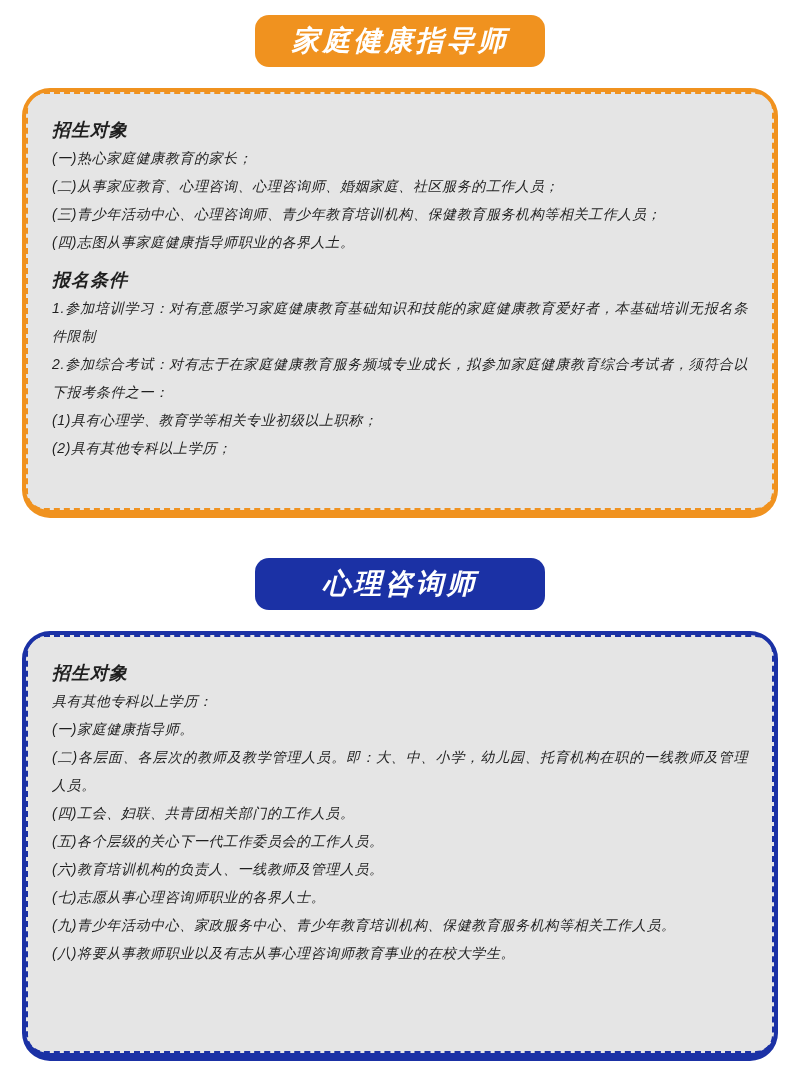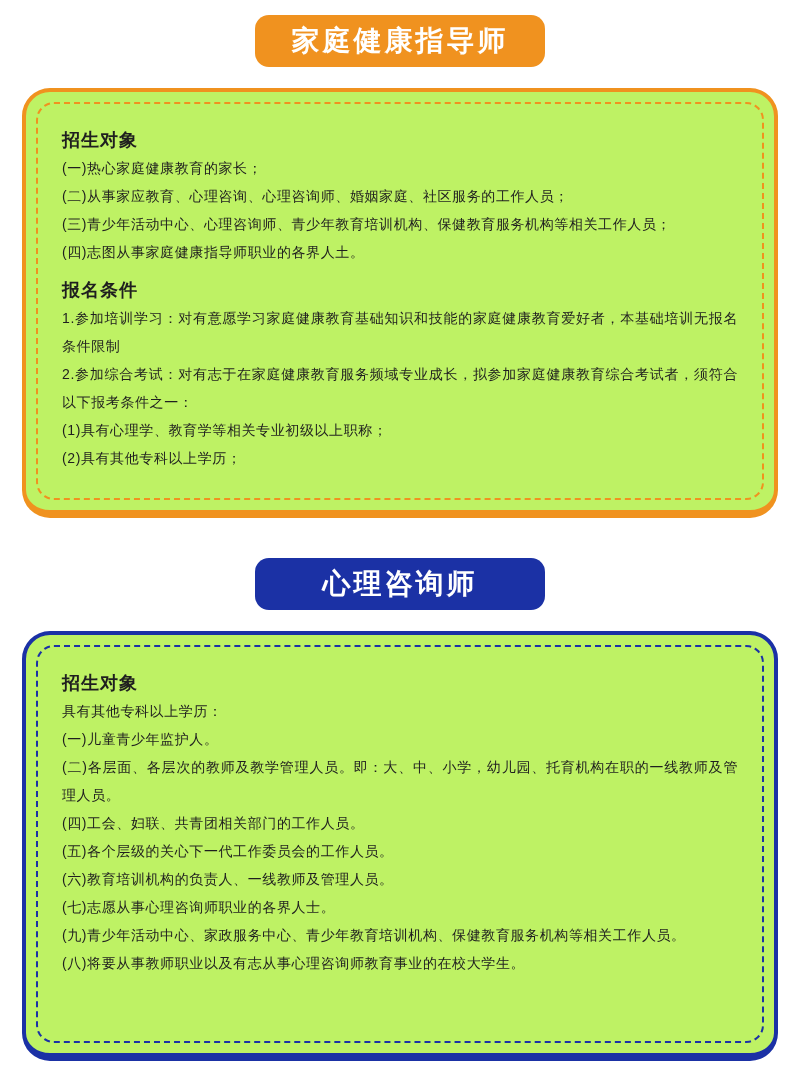--- a/index.html
+++ b/index.html
@@ -9,20 +9,21 @@
     height: 1080px;
     font-family: "Liberation Sans", "DejaVu Sans", sans-serif;
     color: #1f1f1f;
     overflow: hidden;
   }
   .page {
     width: 800px;
     height: 1080px;
     padding-top: 15px;
     background: #ffffff;
+    font-style: italic;
   }
   .group { --accent: #888888; }
   .badge {
     width: 290px;
     height: 52px;
     margin: 0 auto;
     background: var(--accent);
     border-radius: 14px;
     color: #ffffff;
     font-size: 28px;
@@ -33,22 +34,21 @@
     justify-content: center;
     text-align: center;
   }
   .card {
     width: 756px;
     height: 430px;
     margin: 21px auto 0 auto;
     border: 4px solid var(--accent);
     border-bottom-width: 8px;
     border-radius: 28px;
-    padding: 10px;
-    background: #bef264;
+    background: #e5e5e5;
   }
   .card-inner {
     width: 100%;
     height: 100%;
     border: 2px dashed var(--accent);
     border-radius: 18px;
     padding: 22px 24px 12px 24px;
     overflow: hidden;
   }
   .block-heading {
@@ -94,21 +94,21 @@
     </div>
   </section>
 
   <section class="group gap-lg" style="--accent: #1B31A5;">
     <div class="badge">心理咨询师</div>
     <div class="card">
       <div class="card-inner">
         <div class="block">
           <h3 class="block-heading">招生对象</h3>
           <p class="line">具有其他专科以上学历：</p>
-          <p class="line">(一)儿童青少年监护人。</p>
+          <p class="line">(一)家庭健康指导师。</p>
           <p class="line">(二)各层面、各层次的教师及教学管理人员。即：大、中、小学，幼儿园、托育机构在职的一线教师及管理人员。</p>
           <p class="line">(四)工会、妇联、共青团相关部门的工作人员。</p>
           <p class="line">(五)各个层级的关心下一代工作委员会的工作人员。</p>
           <p class="line">(六)教育培训机构的负责人、一线教师及管理人员。</p>
           <p class="line">(七)志愿从事心理咨询师职业的各界人士。</p>
           <p class="line">(九)青少年活动中心、家政服务中心、青少年教育培训机构、保健教育服务机构等相关工作人员。</p>
           <p class="line">(八)将要从事教师职业以及有志从事心理咨询师教育事业的在校大学生。</p>
         </div>
       </div>
     </div>

